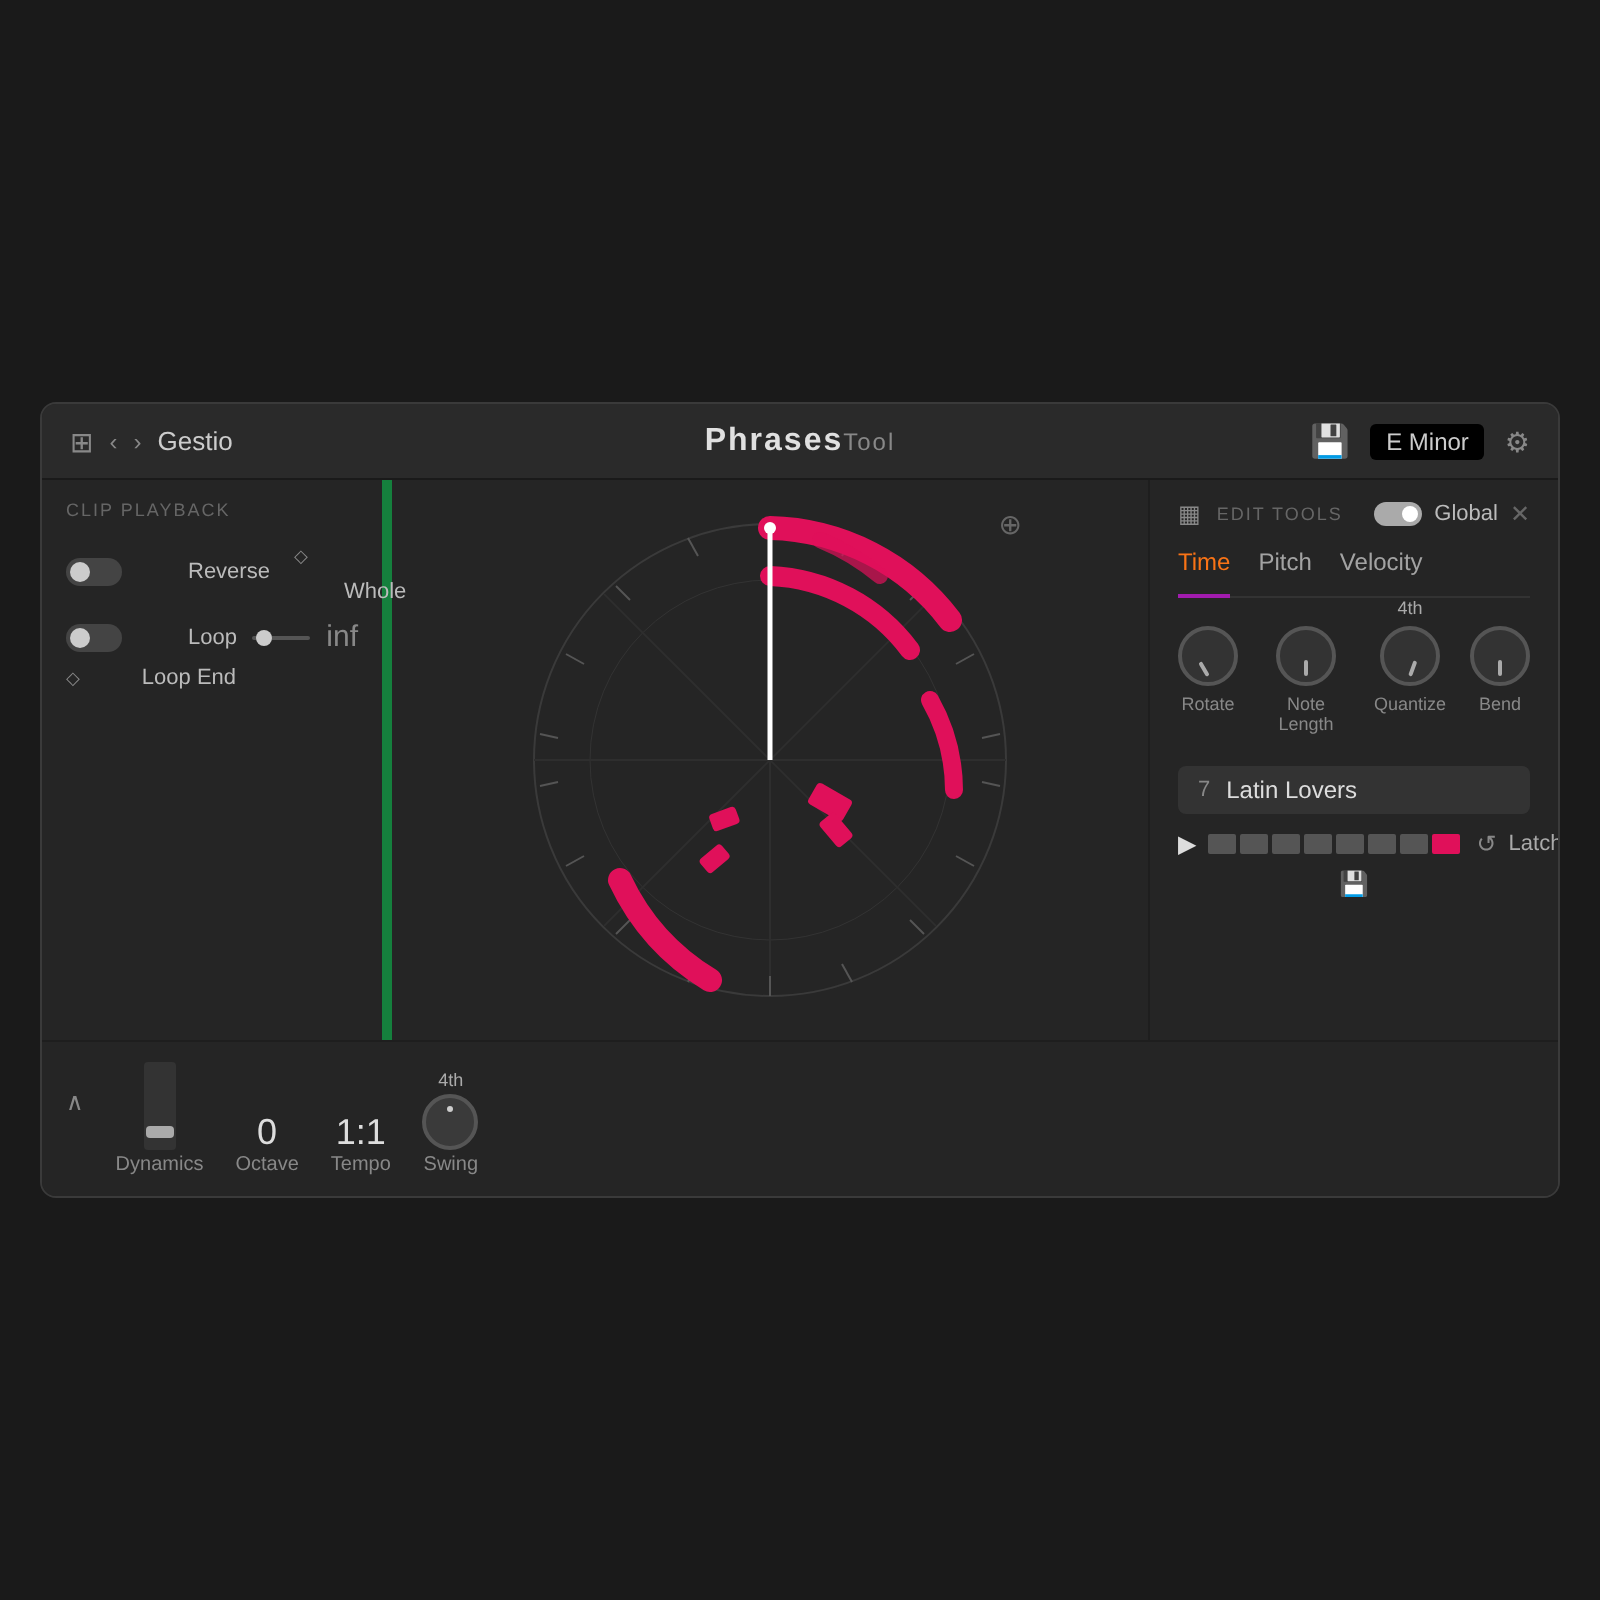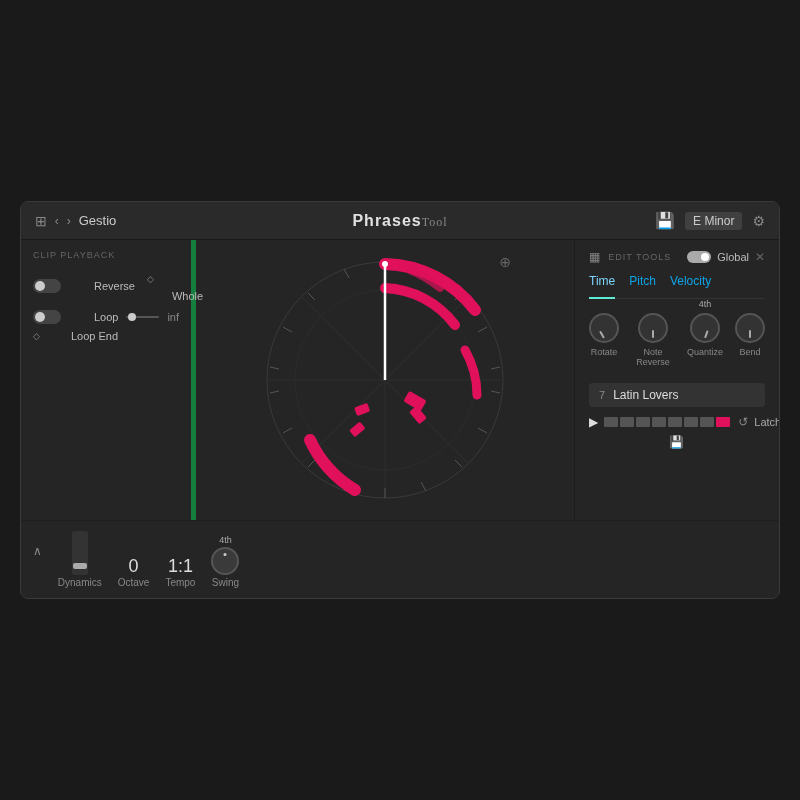--- a/index.html
+++ b/index.html
@@ -56,33 +56,32 @@
     .plugin-title {
       font-size: 16px;
       color: #e0e0e0;
       font-weight: 300;
       letter-spacing: 1px;
     }
     .plugin-title strong { font-weight: 600; }
     .plugin-title-tool {
       font-size: 12px;
       color: #888;
-      font-family: Liberation Serif, serif;
     }
     .header-right {
       flex: 1;
       display: flex;
       align-items: center;
       justify-content: flex-end;
       gap: 10px;
     }
     .key-badge {
       font-size: 12px;
       color: #ccc;
-      background: #404040;
+      background: #000000;
       padding: 2px 8px;
       border-radius: 3px;
     }
     .gear-icon { color: #888; font-size: 14px; cursor: pointer; }
 
     
     .main-content {
       display: flex;
       background: #252525;
     }
@@ -148,21 +147,21 @@
       width: 8px;
       height: 8px;
       background: #ccc;
       border-radius: 50%;
       position: absolute;
       top: -3px;
       left: 2px;
       cursor: pointer;
     }
     .inf-label {
-      font-size: 11px;
+      font-size: 15px;
       color: #888;
     }
     .play-until-row {
       margin-bottom: 4px;
     }
     .loop-end-row {
       display: flex;
       align-items: center;
       gap: 6px;
     }
@@ -324,27 +323,27 @@
     }
     .edit-tabs {
       display: flex;
       gap: 14px;
       margin-bottom: 14px;
       border-bottom: 1px solid #333;
       padding-bottom: 6px;
     }
     .edit-tab {
       font-size: 12px;
-      color: #0ea5e9;
+      color: #a3a3a3;
       cursor: pointer;
       padding-bottom: 4px;
     }
     .edit-tab.active {
-      color: #7dd3fc;
-      border-bottom: 2px solid #5eead4;
+      color: #f97316;
+      border-bottom: 2px solid #a21caf;
       margin-bottom: -7px;
     }
     .knobs-row {
       display: flex;
       gap: 12px;
       margin-bottom: 16px;
     }
     .knob-ctrl {
       display: flex;
       flex-direction: column;
@@ -582,21 +581,21 @@
           <div class="knob-circle">
             <div class="knob-mark rotate-left"></div>
           </div>
           <span class="knob-label">Rotate</span>
         </div>
 
         <div class="knob-ctrl">
           <div class="knob-circle">
             <div class="knob-mark"></div>
           </div>
-          <span class="knob-label">Note Reverse</span>
+          <span class="knob-label">Note Length</span>
         </div>
 
         <div class="knob-ctrl-wrap">
           <div class="knob-ctrl">
             <div style="position:relative;">
               <span style="font-size:9px;color:#aaa;position:absolute;top:-14px;left:50%;transform:translateX(-50%);white-space:nowrap;">4th</span>
               <div class="knob-circle">
                 <div class="knob-mark rotate-right"></div>
               </div>
             </div>

